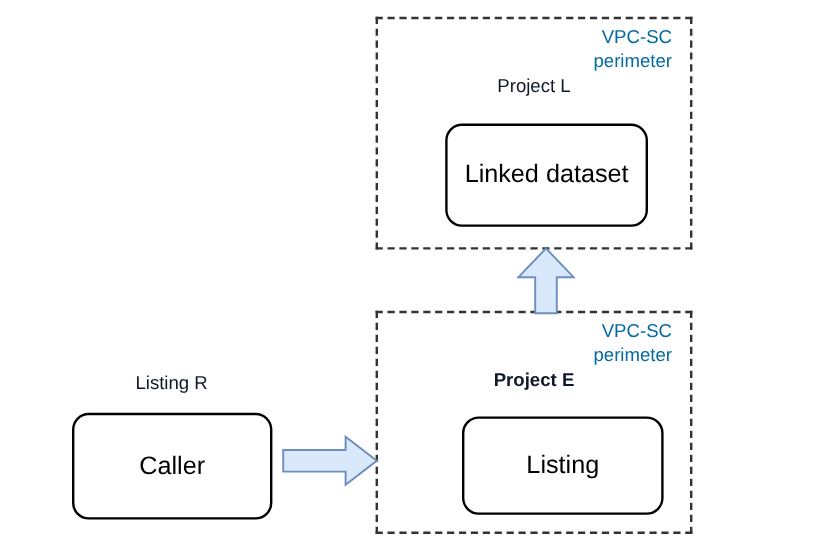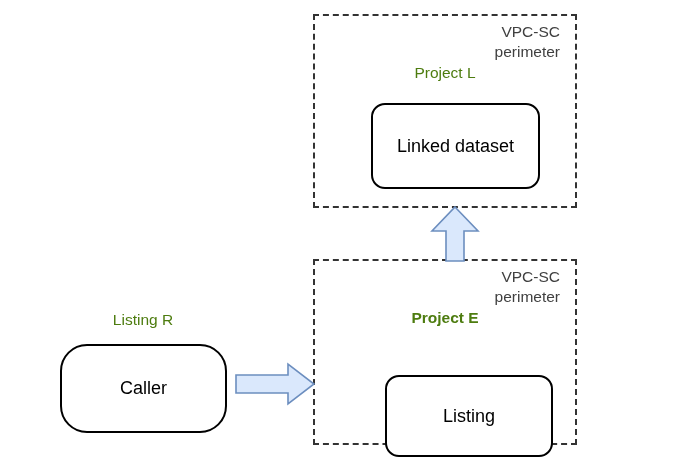--- a/index.html
+++ b/index.html
@@ -26,55 +26,55 @@
   }
   #perimeter-top    { left: 313px; top: 14px;  width: 264px; height: 194px; }
   #perimeter-bottom { left: 313px; top: 259px; width: 264px; height: 186px; }
 
   
   .perimeter-label {
     position: absolute;
     text-align: right;
     font-size: 15.5px;
     line-height: 20px;
-    color: #404040;
+    color: #0369a1;
     white-space: nowrap;
   }
   #perimeter-top-label    { left: 400px; top: 22px;  width: 160px; }
   #perimeter-bottom-label { left: 400px; top: 267px; width: 160px; }
 
   .project-label {
     position: absolute;
     text-align: center;
     font-size: 15.5px;
     line-height: 20px;
-    color: #4d7c0f;
+    color: #0f172a;
     white-space: nowrap;
   }
   #project-l-label { left: 365px; top: 63px;  width: 160px; }
   #project-e-label { left: 365px; top: 308px; width: 160px; font-weight: bold; }
   #project-r-label { left: 63px;  top: 310px; width: 160px; }
 
   
   .node {
     position: absolute;
     box-sizing: border-box;
     border: 2px solid #000000;
     border-radius: 14px;
     background: #ffffff;
     display: flex;
     align-items: center;
     justify-content: center;
-    font-size: 18px;
+    font-size: 21px;
     color: #000000;
     white-space: nowrap;
   }
   #node-linked-dataset { left: 371px; top: 103px; width: 169px; height: 86px; }
-  #node-listing        { left: 385px; top: 347px; width: 168px; height: 82px; margin-top: 28px; }
-  #node-caller         { left: 60px;  top: 344px; width: 167px; height: 89px; border-radius: 27px; }
+  #node-listing        { left: 385px; top: 347px; width: 168px; height: 82px; }
+  #node-caller         { left: 60px;  top: 344px; width: 167px; height: 89px; }
 
   
   .arrow {
     position: absolute;
     overflow: visible;
   }
   #arrow-up    { left: 431px; top: 206px; width: 48px;  height: 56px; }
   #arrow-right { left: 235px; top: 363px; width: 80px;  height: 42px; }
 </style>
 </head>

